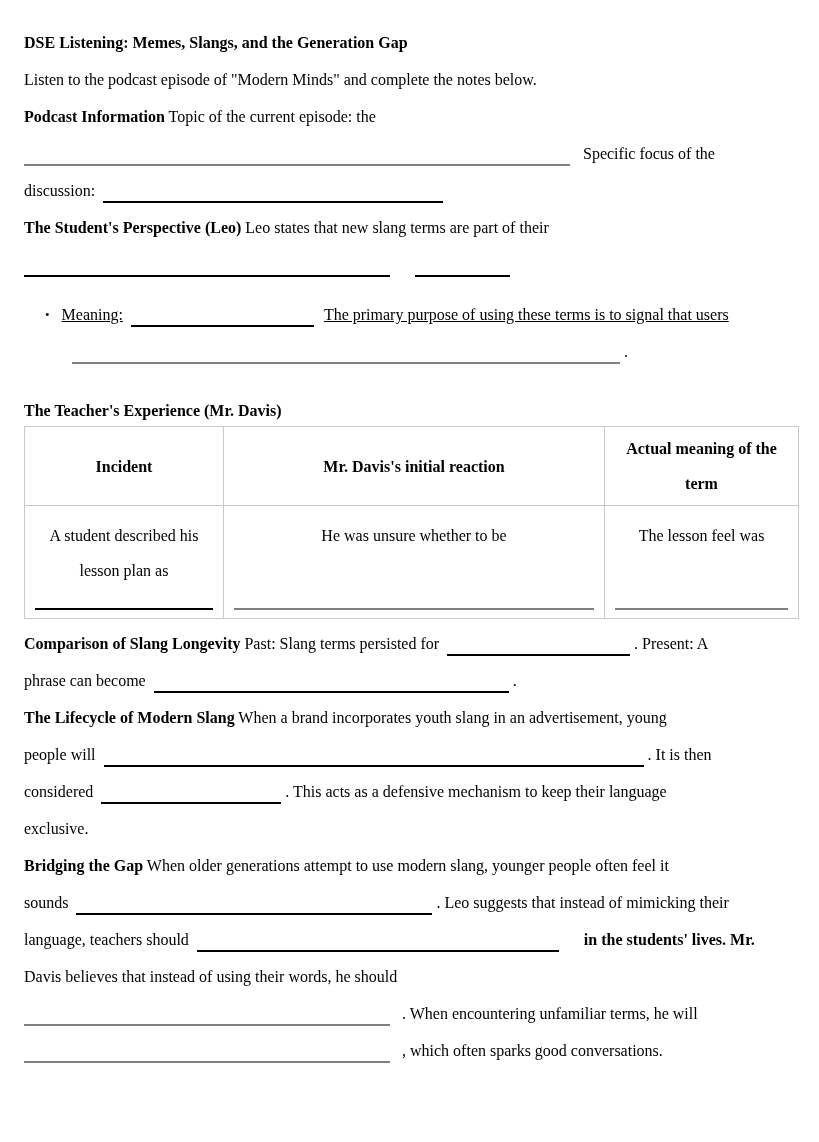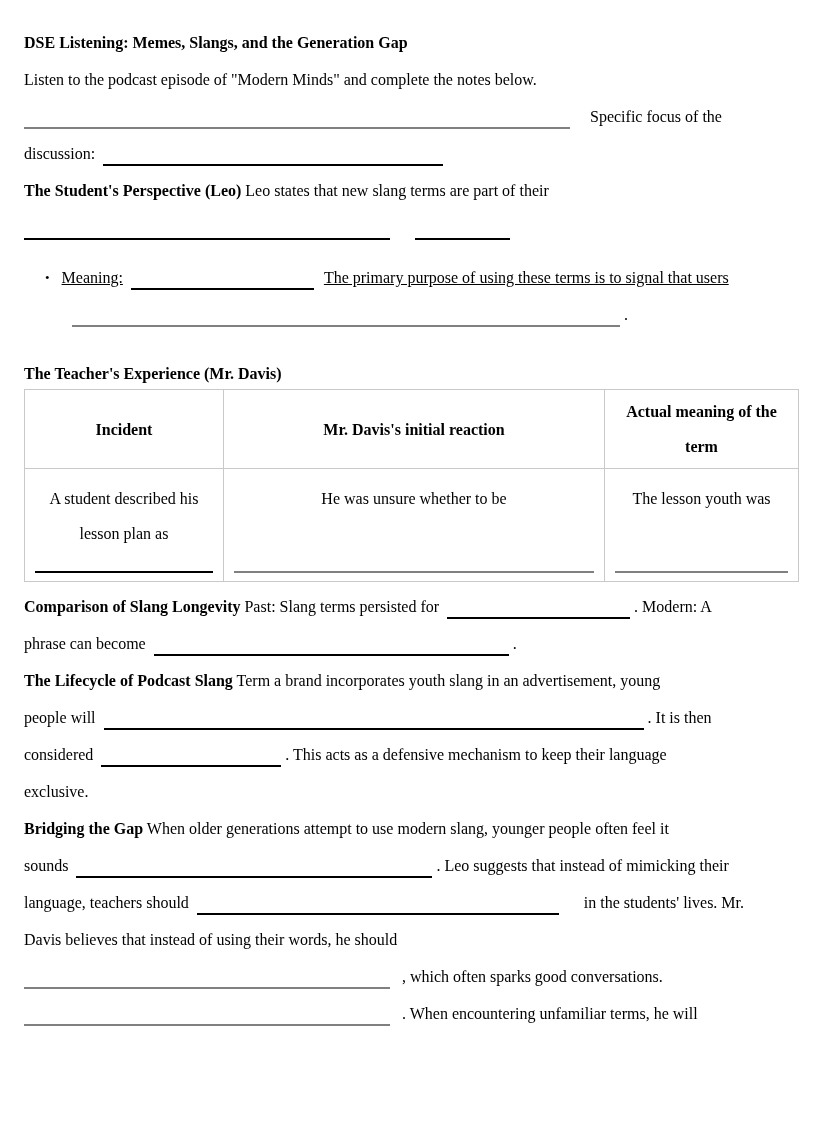--- a/index.html
+++ b/index.html
@@ -70,21 +70,22 @@
   .cell-text { line-height: 35px; white-space: normal; }
   .cell-blank { height: 0; border-bottom: 2px solid #000000; }
 </style>
 </head>
 <body>
 
 <div class="page">
   <div>
       <div class="line"><span class="b">DSE Listening: Memes, Slangs, and the Generation Gap</span></div>
       <div class="line"><span class="t">Listen to the podcast episode of "Modern Minds" and complete the notes below.</span></div>
-      <div class="line"><span class="blank" style="width: 546px; border-bottom-color: rgb(128, 128, 128);"></span><span class="t" style="margin-left: 20px;">Specific focus of the</span></div>
+      <div class="line"><span class="b">Podcast Information</span><span class="t"> Topic of the current episode: the</span></div>
+      <div class="line"><span class="blank" style="width: 546px; border-bottom-color: rgb(128, 128, 128);"></span><span class="t" style="margin-left: 13px;">Specific focus of the</span></div>
       <div class="line"><span class="t">discussion:</span><span class="blank" style="margin-left: 8px; width: 340px; border-bottom-color: rgb(0, 0, 0);"></span></div>
       <div class="line"><span class="b">The Student's Perspective (Leo)</span><span class="t"> Leo states that new slang terms are part of their</span></div>
       <div class="line"><span class="blank" style="width: 366px; border-bottom-color: rgb(0, 0, 0);"></span><span class="blank" style="margin-left: 25px; width: 95px; border-bottom-color: rgb(0, 0, 0);"></span></div>
       <div class="line" style="margin-top: 13px; text-decoration: underline;"><span class="bullet">•</span><span class="t">Meaning:</span><span class="blank" style="margin-left: 8px; width: 183px; border-bottom-color: rgb(0, 0, 0);"></span><span class="t" style="margin-left: 10px;">The primary purpose of using these terms is to signal that users</span></div>
       <div class="line" style="padding-left: 48px;"><span class="blank" style="width: 548px; border-bottom-color: rgb(128, 128, 128);"></span><span class="t"> .</span></div>
       <div class="line" style="margin-top: 22px;"><span class="b">The Teacher's Experience (Mr. Davis)</span></div>
       <table class="notes-table">
         <colgroup>
           <col style="width: 202px;">
           <col style="width: 382px;">
@@ -106,33 +107,33 @@
               </div>
             </td>
             <td>
               <div class="cell-inner">
                 <div class="cell-text">He was unsure whether to be</div>
                 <div class="cell-blank" style="width: 360px; border-bottom-color: rgb(128, 128, 128);"></div>
               </div>
             </td>
             <td>
               <div class="cell-inner">
-                <div class="cell-text">The lesson youth was</div>
+                <div class="cell-text">The lesson feel was</div>
                 <div class="cell-blank" style="width: 173px; border-bottom-color: rgb(128, 128, 128);"></div>
               </div>
             </td>
           </tr>
         </tbody>
       </table>
-      <div class="line"><span class="b">Comparison of Slang Longevity</span><span class="t"> Past: Slang terms persisted for</span><span class="blank" style="margin-left: 8px; width: 183px; border-bottom-color: rgb(0, 0, 0);"></span><span class="t"> . Modern: A</span></div>
+      <div class="line"><span class="b">Comparison of Slang Longevity</span><span class="t"> Past: Slang terms persisted for</span><span class="blank" style="margin-left: 8px; width: 183px; border-bottom-color: rgb(0, 0, 0);"></span><span class="t"> . Present: A</span></div>
       <div class="line"><span class="t">phrase can become</span><span class="blank" style="margin-left: 8px; width: 355px; border-bottom-color: rgb(0, 0, 0);"></span><span class="t"> .</span></div>
-      <div class="line"><span class="b">The Lifecycle of Podcast Slang</span><span class="t"> Term a brand incorporates youth slang in an advertisement, young</span></div>
+      <div class="line"><span class="b">The Lifecycle of Modern Slang</span><span class="t"> When a brand incorporates youth slang in an advertisement, young</span></div>
       <div class="line"><span class="t">people will</span><span class="blank" style="margin-left: 8px; width: 540px; border-bottom-color: rgb(0, 0, 0);"></span><span class="t"> . It is then</span></div>
       <div class="line"><span class="t">considered</span><span class="blank" style="margin-left: 8px; width: 180px; border-bottom-color: rgb(0, 0, 0);"></span><span class="t"> . This acts as a defensive mechanism to keep their language</span></div>
       <div class="line"><span class="t">exclusive.</span></div>
       <div class="line"><span class="b">Bridging the Gap</span><span class="t"> When older generations attempt to use modern slang, younger people often feel it</span></div>
       <div class="line"><span class="t">sounds</span><span class="blank" style="margin-left: 8px; width: 356px; border-bottom-color: rgb(0, 0, 0);"></span><span class="t"> . Leo suggests that instead of mimicking their</span></div>
-      <div class="line"><span class="t">language, teachers should</span><span class="blank" style="margin-left: 8px; width: 362px; border-bottom-color: rgb(0, 0, 0);"></span><span class="t" style="margin-left: 25px;">in the students' lives. Mr.</span></div>
+      <div class="line"><span class="t">language, teachers should</span><span class="blank" style="margin-left: 8px; width: 362px; border-bottom-color: rgb(0, 0, 0);"></span><span class="t" style="margin-left: 25px; font-weight: bold;">in the students' lives. Mr.</span></div>
       <div class="line"><span class="t">Davis believes that instead of using their words, he should</span></div>
+      <div class="line"><span class="blank" style="width: 366px; border-bottom-color: rgb(128, 128, 128);"></span><span class="t" style="margin-left: 8px;"> . When encountering unfamiliar terms, he will</span></div>
       <div class="line"><span class="blank" style="width: 366px; border-bottom-color: rgb(128, 128, 128);"></span><span class="t" style="margin-left: 8px;"> , which often sparks good conversations.</span></div>
-      <div class="line"><span class="blank" style="width: 366px; border-bottom-color: rgb(128, 128, 128);"></span><span class="t" style="margin-left: 8px;"> . When encountering unfamiliar terms, he will</span></div>
     </div>
 </div>
 
 </body></html>

